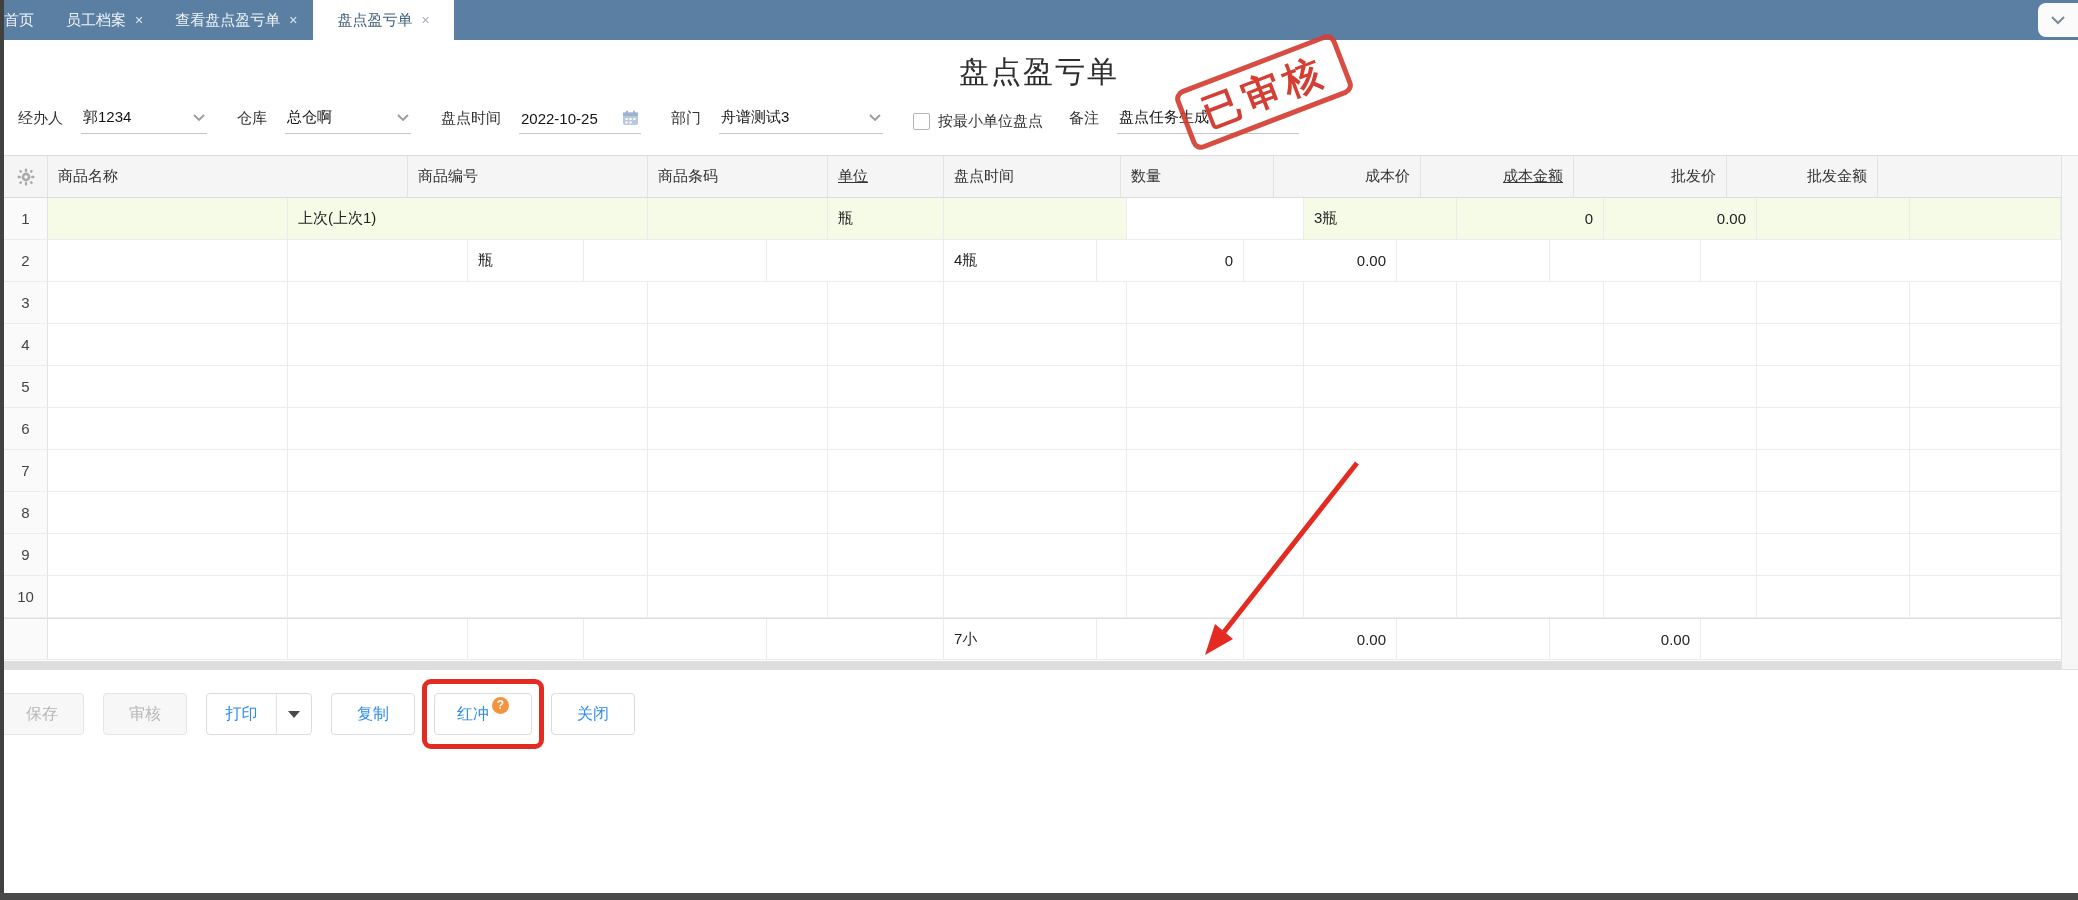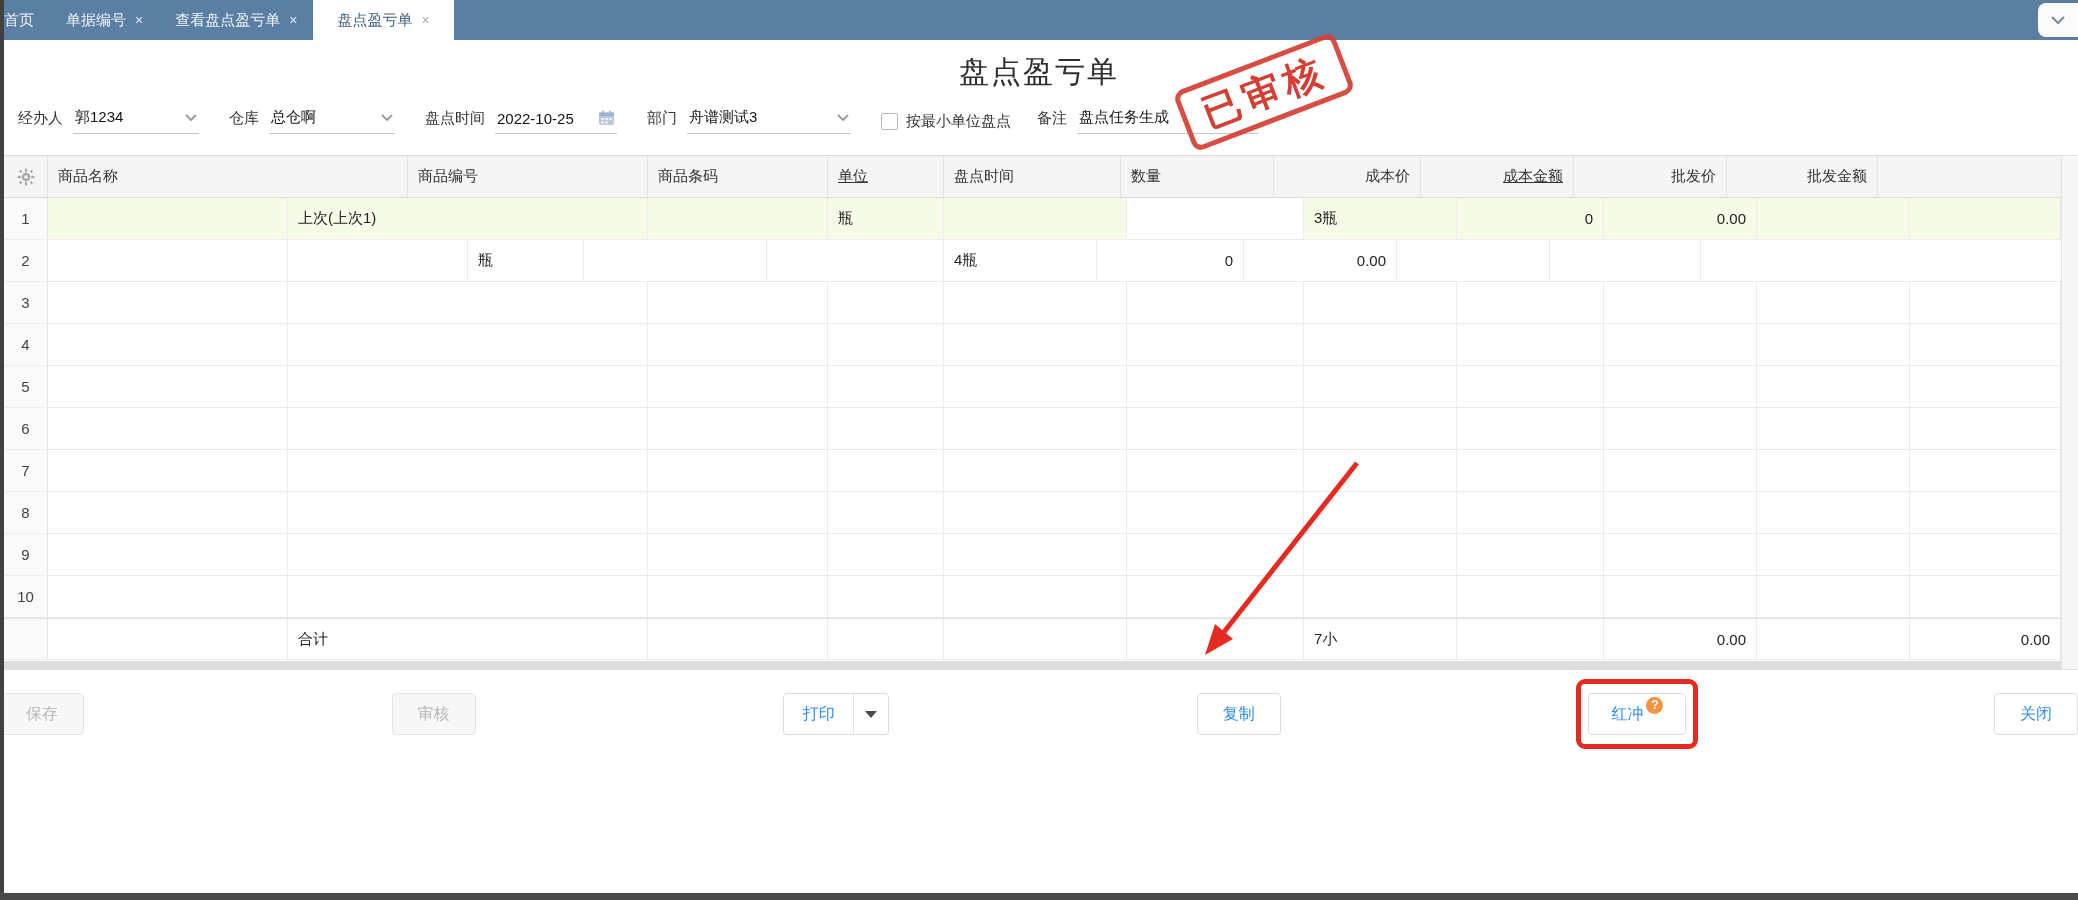--- a/index.html
+++ b/index.html
@@ -26,21 +26,21 @@
 
   
   .stamp{position:absolute;left:1178px;top:60px;width:162px;height:54px;border:5px solid rgba(213,62,50,.92);
         border-radius:10px;display:flex;align-items:center;justify-content:center;transform:rotate(-21deg);
         color:#d53e32;font-size:38px;font-weight:bold;letter-spacing:5px;z-index:30;}
   .arrow-svg{position:absolute;left:0;top:0;width:2078px;height:900px;z-index:45;pointer-events:none;}
 
   
   .form-row{position:absolute;top:102px;left:18px;right:20px;height:38px;display:flex;align-items:center;
         font-size:15px;color:#333;z-index:5;}
-  .field{display:flex;align-items:flex-end;margin-right:30px;}
+  .field{display:flex;align-items:flex-end;margin-right:30px;gap:8px;}
   .field-label{margin-right:10px;padding-bottom:6px;white-space:nowrap;}
   .field-value{display:flex;align-items:center;justify-content:space-between;border-bottom:1px solid #c6c6c6;
         padding:0 2px 6px 2px;color:#141414;}
   .chev{flex:none;margin-left:6px;}
   .checkbox-field{display:flex;align-items:center;margin-right:26px;}
   .checkbox{width:15px;height:15px;border:1px solid #b5b5b5;border-radius:2px;background:#fff;margin-right:8px;flex:none;}
 
   
   .table{position:absolute;top:155px;left:4px;width:2057px;z-index:5;}
   .t-header{display:flex;height:43px;background:#f5f5f6;border-top:1px solid #dcdcdc;border-bottom:1px solid #dcdcdc;box-sizing:border-box;}
@@ -55,21 +55,21 @@
   .td.rownum{justify-content:center;background:#fafafa;color:#444;border-right:1px solid #e3e3e3;padding:0;}
   .t-row.hl .td{background:#f6fbe7;}
   .t-row.hl .td.cell-production_date{background:#ffffff;}
   .t-row.hl .td.rownum{background:#fafafa;}
   .t-row.total{border-top:1px solid #e0e0e0;}
   .scroll-strip{position:absolute;left:4px;top:661px;width:2057px;height:9px;background:#dedede;z-index:5;}
   .v-scroll{position:absolute;right:0;top:155px;width:17px;height:515px;background:#f7f7f7;
         border:1px solid #e2e2e2;border-right:none;box-sizing:border-box;z-index:5;}
 
   
-  .footer-buttons{position:absolute;top:693px;left:0;width:100%;display:flex;justify-content:space-between;
+  .footer-buttons{position:absolute;top:693px;left:0;width:100%;display:flex;justify-content:flex-start;
         align-items:center;gap:19px;z-index:20;}
   .btn{height:42px;min-width:84px;padding:0 22px;border:1px solid #dcdcdc;border-radius:4px;background:#fff;
         font-size:16px;display:flex;align-items:center;justify-content:center;box-sizing:border-box;cursor:pointer;}
   .btn.disabled{background:#f7f7f7;color:#b7b7b7;border-color:#e5e5e5;cursor:default;}
   .btn.blue{color:#2e8bf0;}
   .btn-print{display:flex;align-items:stretch;padding:0;min-width:106px;}
   .print-main{padding:0 18px;color:#2e8bf0;display:flex;align-items:center;}
   .print-divider{width:1px;background:#e2e2e2;}
   .print-caret{width:34px;display:flex;align-items:center;justify-content:center;}
   .caret-down{width:0;height:0;border-left:6px solid transparent;border-right:6px solid transparent;border-top:7px solid #4a4a4a;}
@@ -84,21 +84,21 @@
 
 <div class="page">
   <div class="left-edge"></div>
   <div class="bottom-edge"></div>
 
   <div class="tabbar">
     <div class="tab first">
       <span>首页</span>
     </div>
     <div class="tab">
-      <span>单据编号</span>
+      <span>员工档案</span>
       <span class="tab-close">×</span>
     </div>
     <div class="tab">
       <span>查看盘点盈亏单</span>
       <span class="tab-close">×</span>
     </div>
     <div class="tab active">
       <span>盘点盈亏单</span>
       <span class="tab-close">×</span>
     </div>
@@ -336,21 +336,20 @@
           <div class="td cell-production_date" style="width: 177px;"></div>
           <div class="td cell-quantity" style="width: 153px;"></div>
           <div class="td cell-cost_price right" style="width: 147px;"></div>
           <div class="td cell-cost_amount right" style="width: 153px;"></div>
           <div class="td cell-wholesale_price right" style="width: 153px;"></div>
           <div class="td cell-wholesale_amount right" style="width: 151px;"></div>
         </div>
         <div class="t-row total">
           <div class="td rownum" style="width: 44px;"></div>
           <div class="td cell-code" style="width: 240px;"></div>
-          <div class="td cell-name" style="width: 360px;">合计</div>
           <div class="td cell-barcode" style="width: 180px;"></div>
           <div class="td cell-unit" style="width: 116px;"></div>
           <div class="td cell-unit_conversion" style="width: 183px;"></div>
           <div class="td cell-production_date" style="width: 177px;"></div>
           <div class="td cell-quantity" style="width: 153px;">7小</div>
           <div class="td cell-cost_price right" style="width: 147px;"></div>
           <div class="td cell-cost_amount right" style="width: 153px;">0.00</div>
           <div class="td cell-wholesale_price right" style="width: 153px;"></div>
           <div class="td cell-wholesale_amount right" style="width: 151px;">0.00</div>
         </div>

